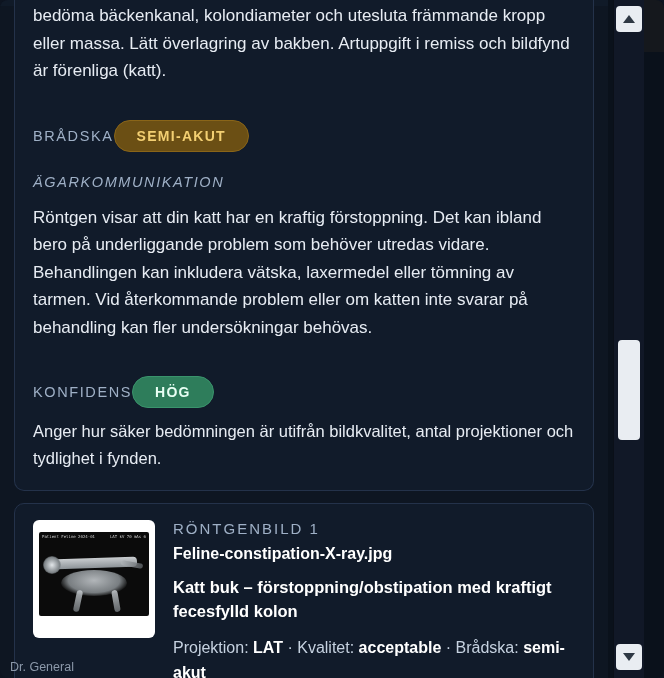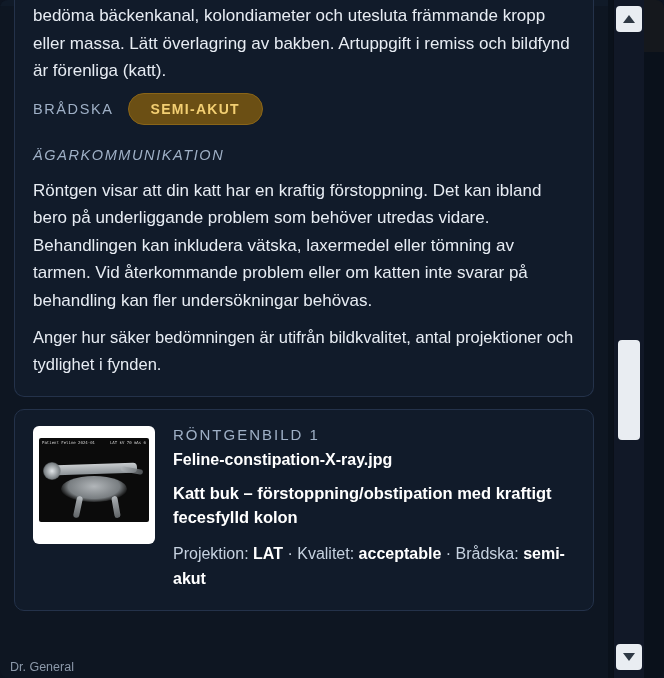--- a/index.html
+++ b/index.html
@@ -77,22 +77,21 @@
   .body-text {
     color: #e7ecf3;
     font-size: 17px;
     line-height: 1.62;
     margin: 0;
   }
 
   .row-label {
     display: flex;
     align-items: center;
-    gap: 14px;
-    margin-top: 8px;
+    margin-top: 35px;
   }
 
   .section-label {
     color: #9fb0c6;
     font-size: 14.5px;
     letter-spacing: 1.6px;
     text-transform: uppercase;
   }
 
   .pill {
@@ -313,20 +312,24 @@
 
       <div class="row-label">
         <span class="section-label">BRÅDSKA</span>
         <span class="pill pill-amber">SEMI-AKUT</span>
       </div>
 
       <div class="block-label">ÄGARKOMMUNIKATION</div>
 
       <p class="para">Röntgen visar att din katt har en kraftig förstoppning. Det kan ibland bero på underliggande problem som behöver utredas vidare. Behandlingen kan inkludera vätska, laxermedel eller tömning av tarmen. Vid återkommande problem eller om katten inte svarar på behandling kan fler undersökningar behövas.</p>
 
+      <div class="row-label">
+        <span class="section-label">KONFIDENS</span>
+        <span class="pill pill-green">HÖG</span>
+      </div>
 
       <p class="para small">Anger hur säker bedömningen är utifrån bildkvalitet, antal projektioner och tydlighet i fynden.</p>
 
     </div>
 
     <div class="card img-card">
 
       <div class="thumb">
         <div class="xray">
           <div class="corner-tl">Patient

